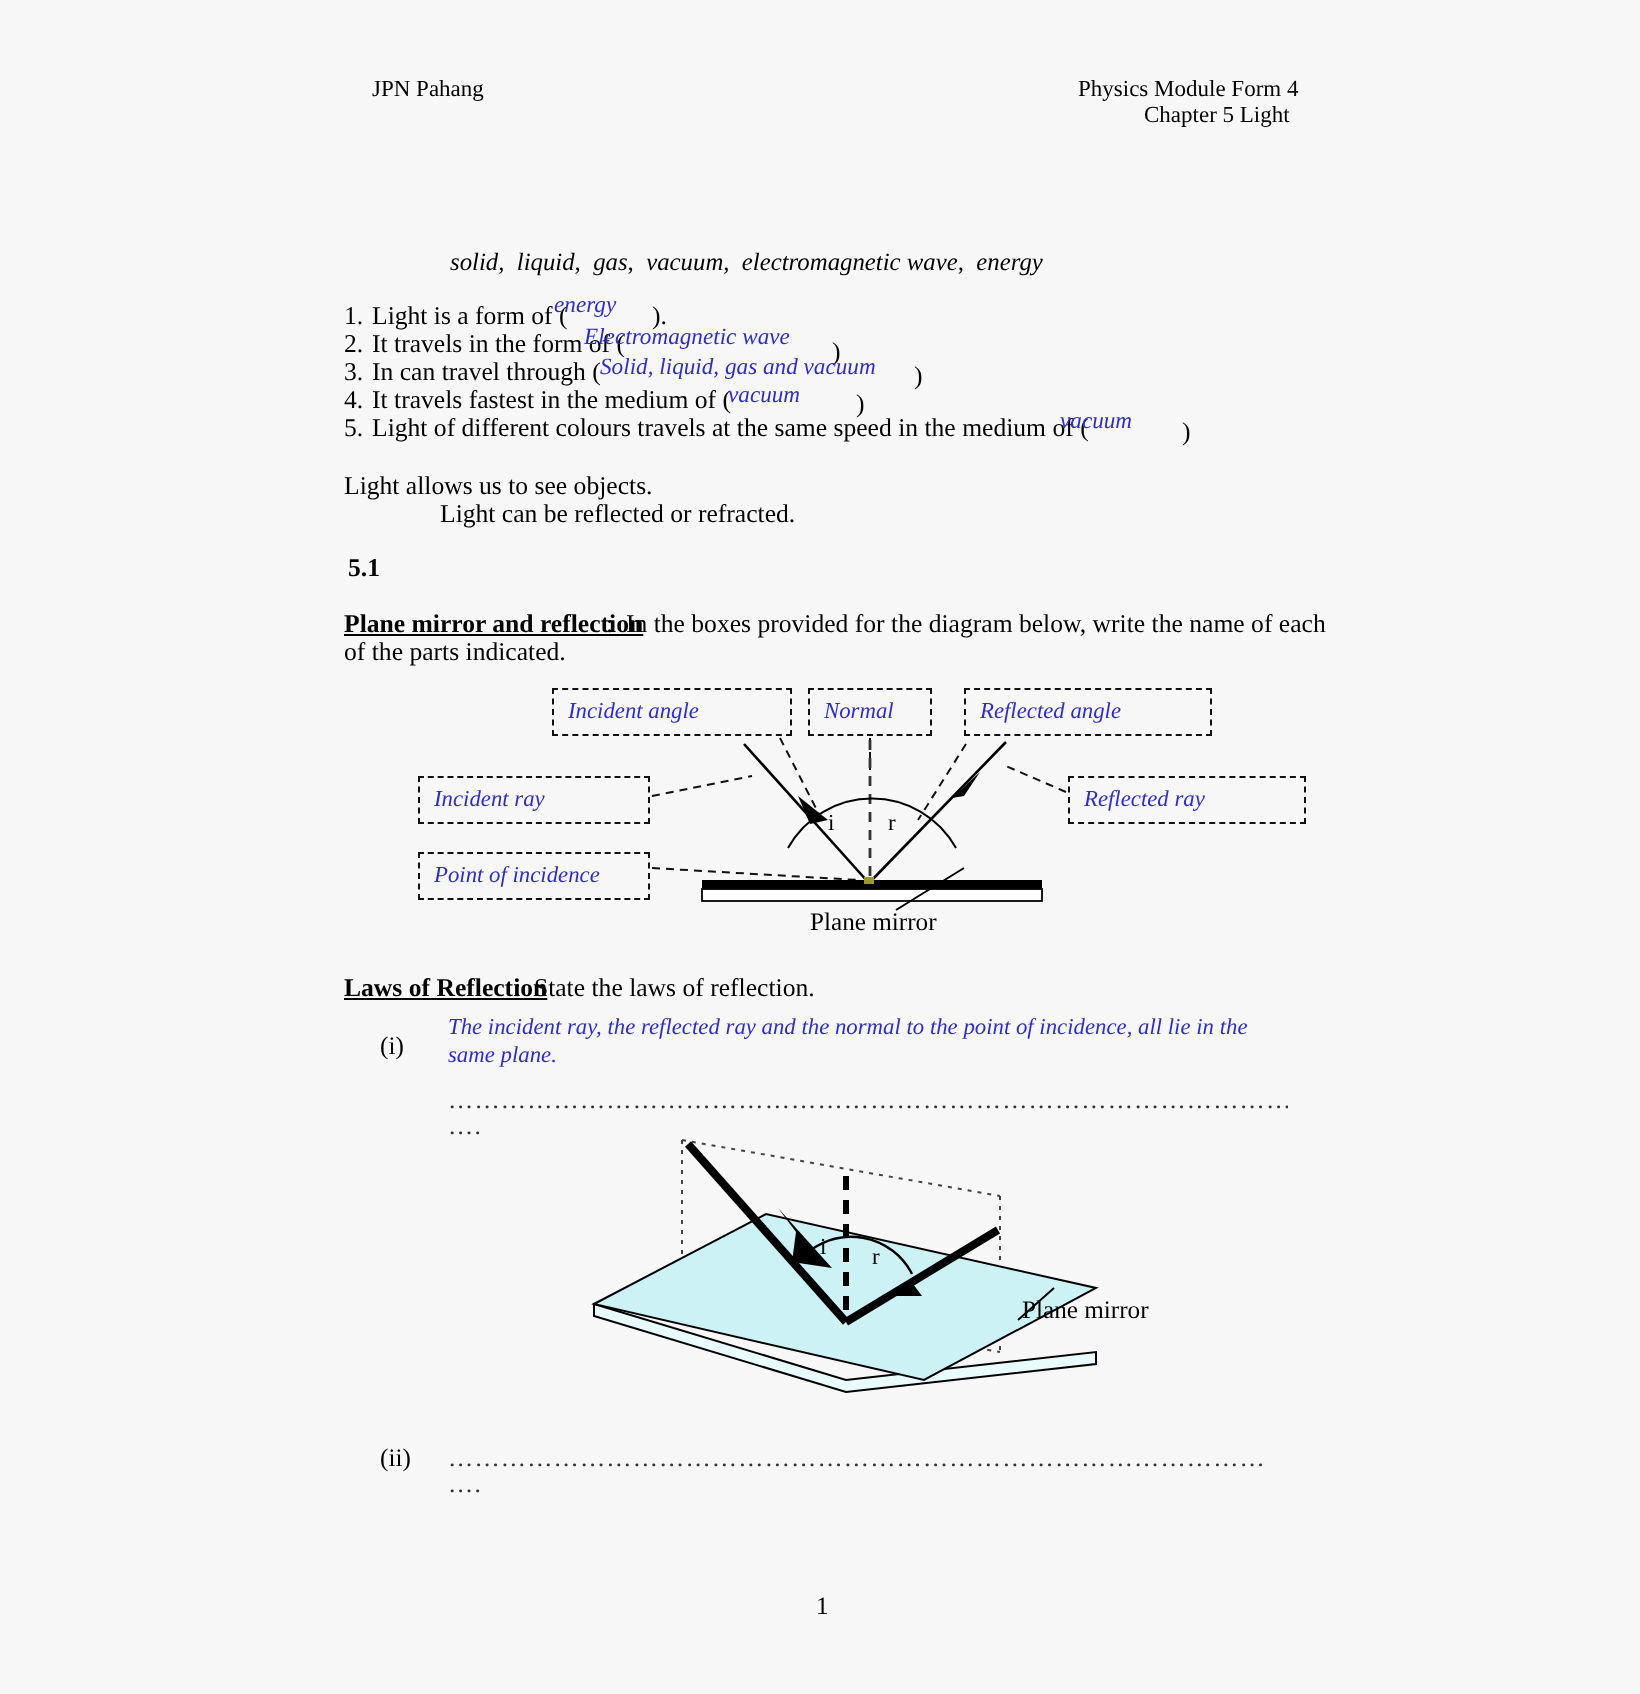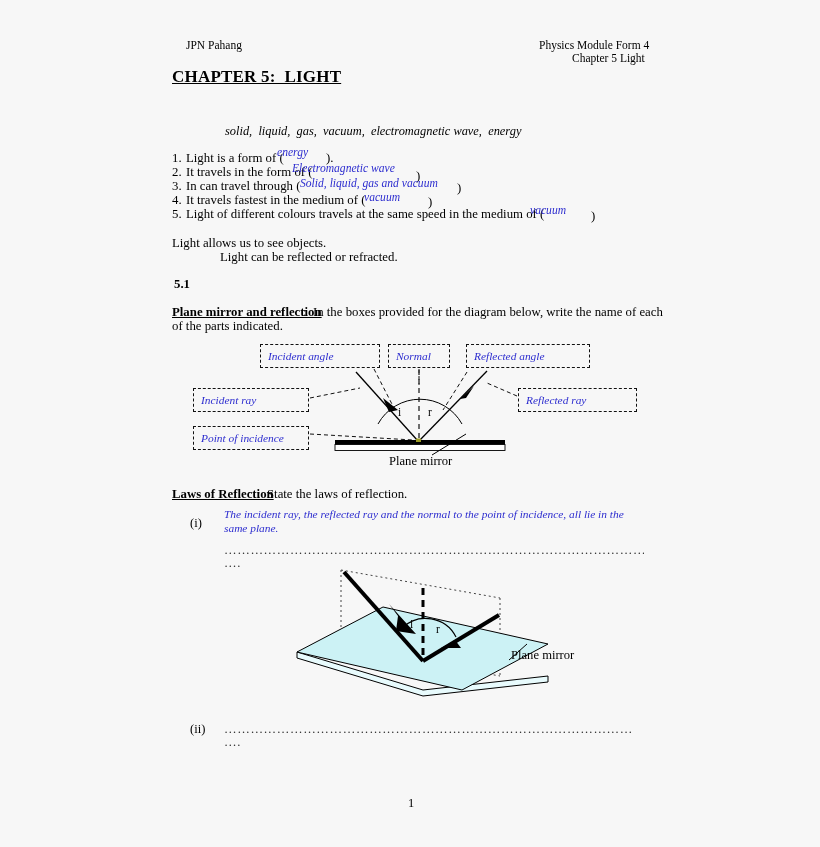--- a/index.html
+++ b/index.html
@@ -90,21 +90,20 @@
 </head>
 <body>
 
 <div id="page">
   <div class="sheet"></div>
 
   <div class="t hdr" style="left:186px; top:39px;">JPN Pahang</div>
   <div class="t hdr" style="left:539px; top:39px;">Physics Module Form 4</div>
   <div class="t hdr" style="left:572px; top:52px;">Chapter 5 Light</div>
 
-  <div class="t chapter-title" style="left:172px; top:67px;">CHAPTER 5:  LIGHT</div>
 
 
   <div class="t wordbank" style="left:225px; top:125px;">solid,  liquid,  gas,  vacuum,  electromagnetic wave,  energy</div>
 
   <div>
 
     <div>
       <div class="t body-text" style="left:172px; top:151px;">1.</div>
       <div class="t body-text" style="left:186px; top:151px;">Light is a form of (</div>
       <div class="t blue-ink" style="left:277px; top:146px; font-size:11.6px;">energy</div>
@@ -142,21 +141,21 @@
 
   <div class="t body-text" style="left:172px; top:236px;">Light allows us to see objects.</div>
   <div class="t body-text" style="left:172px; top:250px;margin-left:48px;">Light can be reflected or refracted.</div>
 
   <div class="t sec-head" style="left:174px; top:277px;">5.1</div>
 
   <div class="t sec-head underline" style="left:172px; top:305px;">Plane mirror and reflection</div>
   <div class="t body-text" style="left:303px; top:305px;">:  In the boxes provided for the diagram below, write the name of each</div>
   <div class="t body-text" style="left:172px; top:319px;">of the parts indicated.</div>
 
-  <div class="diagram" style="left:0; top:0; width:772px; height:847px;">
+  <div class="diagram" style="left:16px; top:0; width:772px; height:847px;">
 
     <svg width="820" height="847" style="position:absolute; left:0; top:0; overflow:visible;">
 
       <g stroke="#111111" stroke-width="1" fill="none" stroke-dasharray="4,3">
 
         <line x1="374" y1="369" x2="395" y2="410"></line>
 
         <line x1="419" y1="369" x2="419" y2="385"></line>
 
         <line x1="467" y1="372" x2="443" y2="410"></line>

